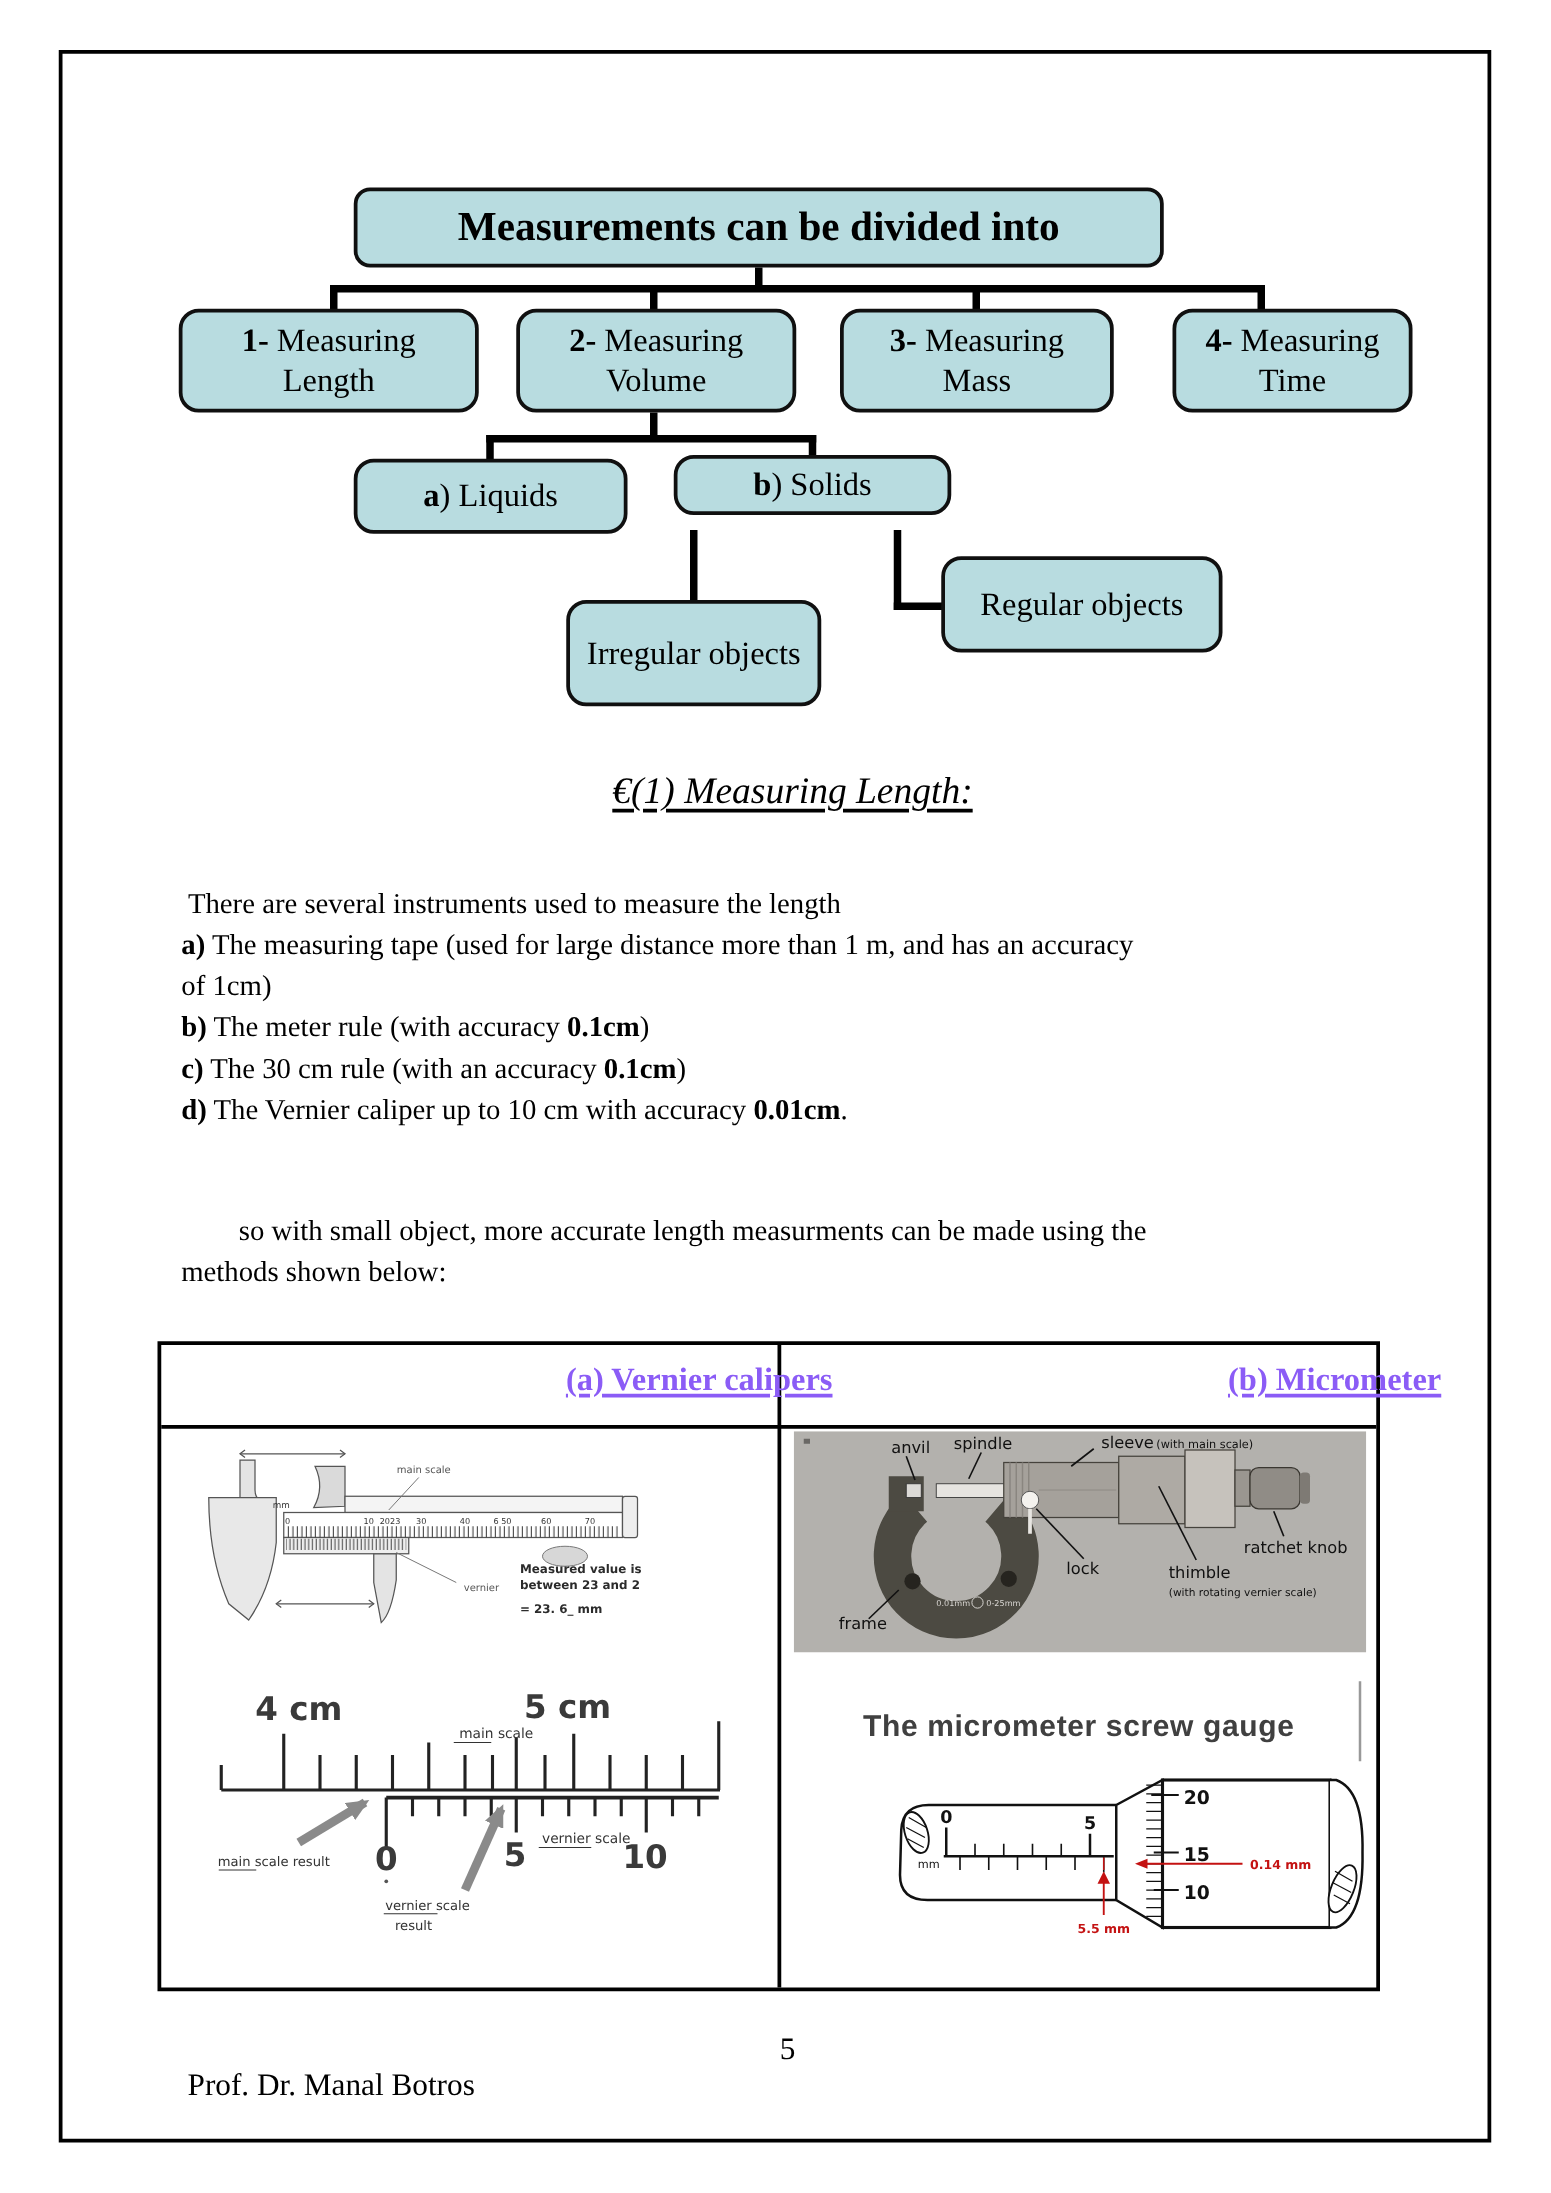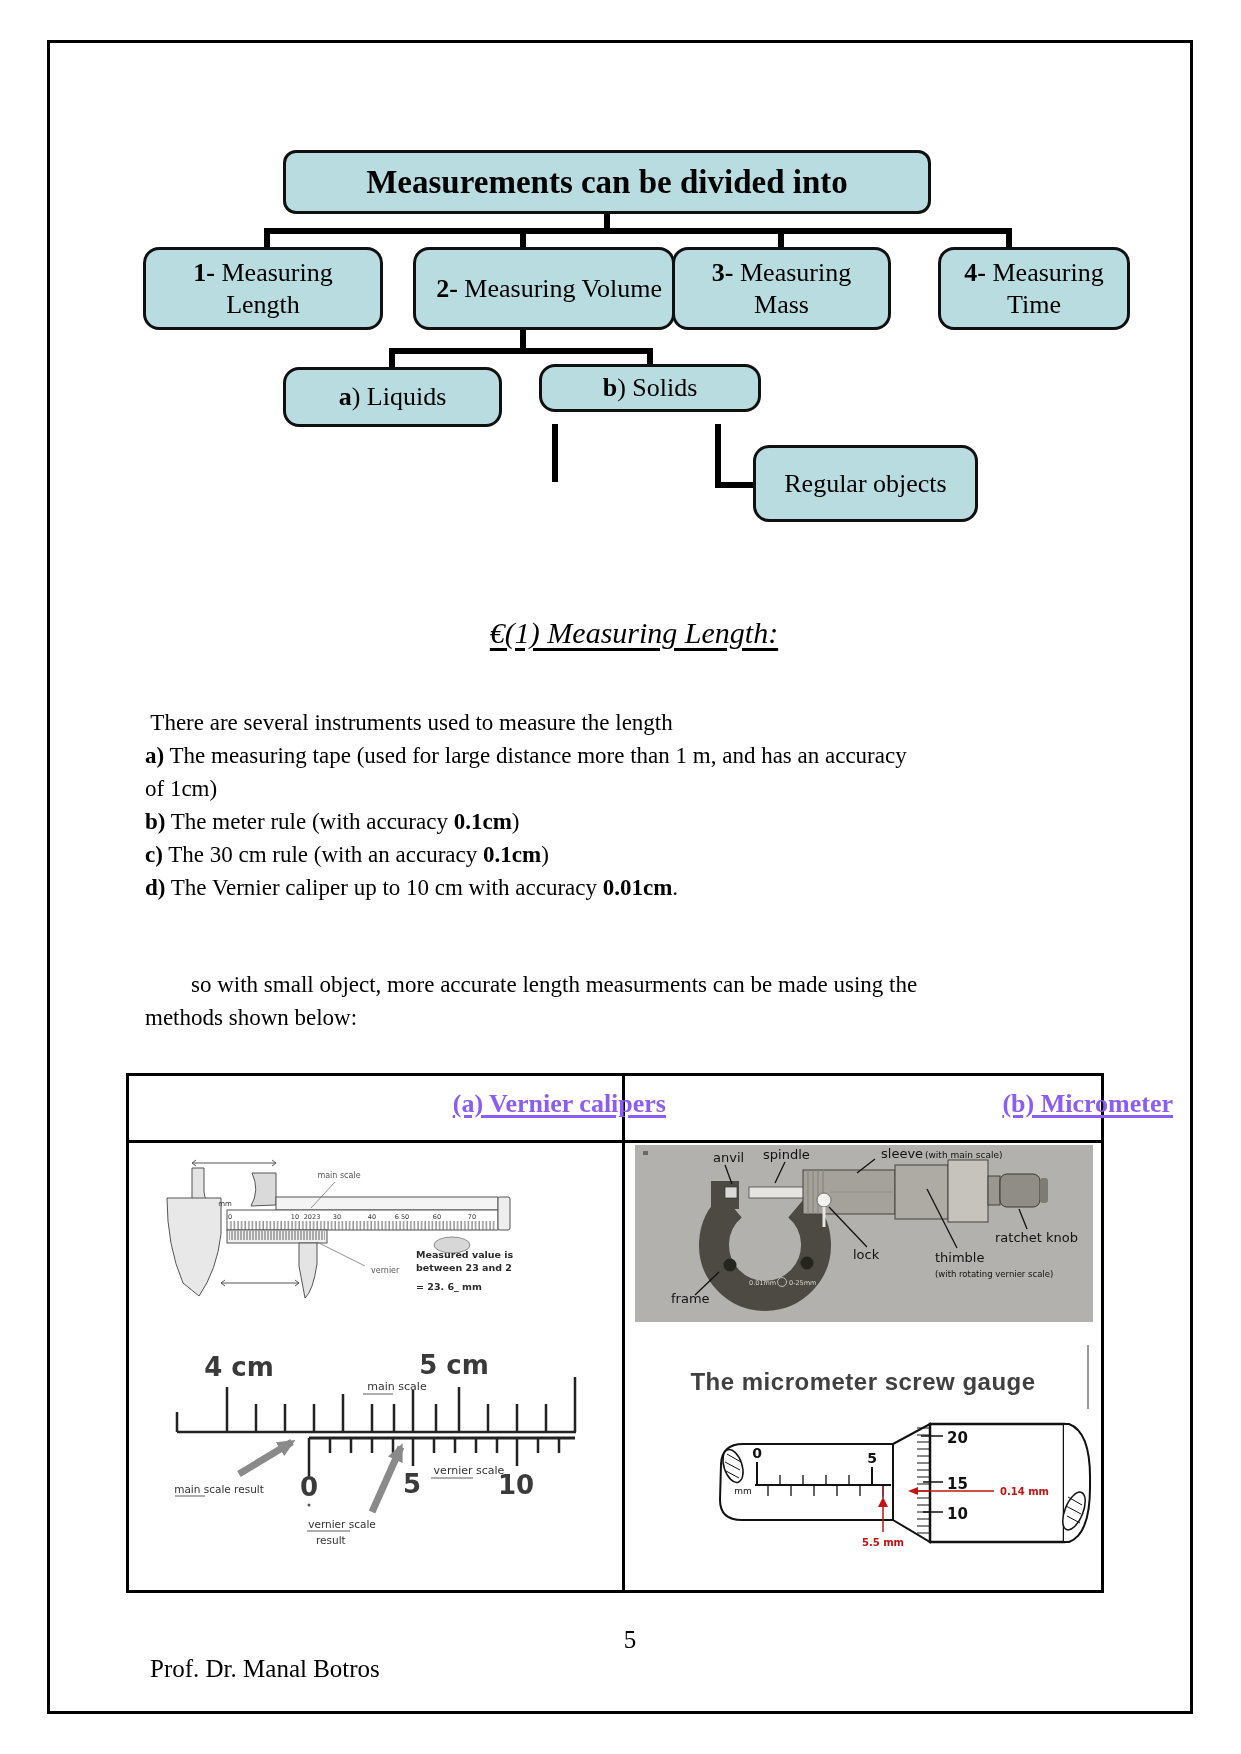--- a/index.html
+++ b/index.html
@@ -45,37 +45,40 @@
   <div class="abs conn" style="left:389px;top:348px;width:264px;height:6px;"></div>
   <div class="abs conn" style="left:389px;top:348px;width:6px;height:22px;"></div>
   <div class="abs conn" style="left:647px;top:348px;width:6px;height:19px;"></div>
   <div class="abs conn" style="left:552px;top:424px;width:6px;height:58px;"></div>
   <div class="abs conn" style="left:715px;top:424px;width:6px;height:64px;"></div>
   <div class="abs conn" style="left:715px;top:482px;width:42px;height:6px;"></div>
 
   <div class="abs fc-box" style="left:143px;top:247px;width:240px;height:83px;">
     <span><b>1-</b><span> Measuring Length</span></span>
   </div>
-  <div class="abs fc-box" style="left:413px;top:247px;width:262px;height:83px;justify-content:flex-end;">
+  <div class="abs fc-box" style="left:413px;top:247px;width:224px;height:83px;justify-content:flex-end;">
     <span><b>2-</b><span> Measuring Volume</span></span>
   </div>
   <div class="abs fc-box" style="left:672px;top:247px;width:219px;height:83px;">
     <span><b>3-</b><span> Measuring Mass</span></span>
   </div>
   <div class="abs fc-box" style="left:938px;top:247px;width:192px;height:83px;">
     <span><b>4-</b><span> Measuring Time</span></span>
   </div>
 
   <div class="abs fc-box" style="left:283px;top:367px;width:219px;height:60px;">
     <span><b>a</b><span>) Liquids</span></span>
   </div>
   <div class="abs fc-box" style="left:539px;top:364px;width:222px;height:48px;">
     <span><b>b</b><span>) Solids</span></span>
   </div>
 
+  <div class="abs fc-box" style="left:453px;top:480px;width:204px;height:85px;">
+    <span>Irregular objects</span>
+  </div>
   <div class="abs fc-box" style="left:753px;top:445px;width:225px;height:77px;">
     <span>Regular objects</span>
   </div>
 
   <div class="abs heading" style="left:27px;top:616px;width:1214px;">
     <span>€(1) Measuring Length:</span>
   </div>
 
   <div class="abs" style="left:145px;top:706px;">
     <div class="bodyline"><b></b><span> There are several instruments used to measure the length</span><b></b><span></span></div>
@@ -88,21 +91,21 @@
 
   <div class="abs" style="left:145px;top:968px;">
     <div class="closing" style="padding-left:46px;">so with small object, more accurate length measurments can be made using the</div>
     <div class="closing">methods shown below:</div>
   </div>
 
   <div class="abs tbl" style="left:126px;top:1073px;width:978px;height:520px;">
     <div class="abs" style="left:493px;top:0;width:3px;height:100%;background:#000;"></div>
     <div class="abs" style="left:0;top:64px;width:100%;height:3px;background:#000;"></div>
     <div class="abs th" style="left:0;top:13px;width:493px;">(a) Vernier calipers</div>
-    <div class="abs th" style="left:500px;top:13px;width:500px;">(b) Micrometer</div>
+    <div class="abs th" style="left:480px;top:13px;width:500px;">(b) Micrometer</div>
   </div>
 
   <svg class="abs" style="left:165px;top:1148px;" width="450" height="172" viewBox="0 0 450 172">
     <defs>
       <pattern id="cp1" width="3.6" height="9" patternUnits="userSpaceOnUse">
           <path d="M1,0 V9" stroke="#444" stroke-width="0.9"></path>
         </pattern>
       <pattern id="cp2" width="3" height="9" patternUnits="userSpaceOnUse">
           <path d="M1,0 V9" stroke="#555" stroke-width="0.9"></path>
         </pattern>

